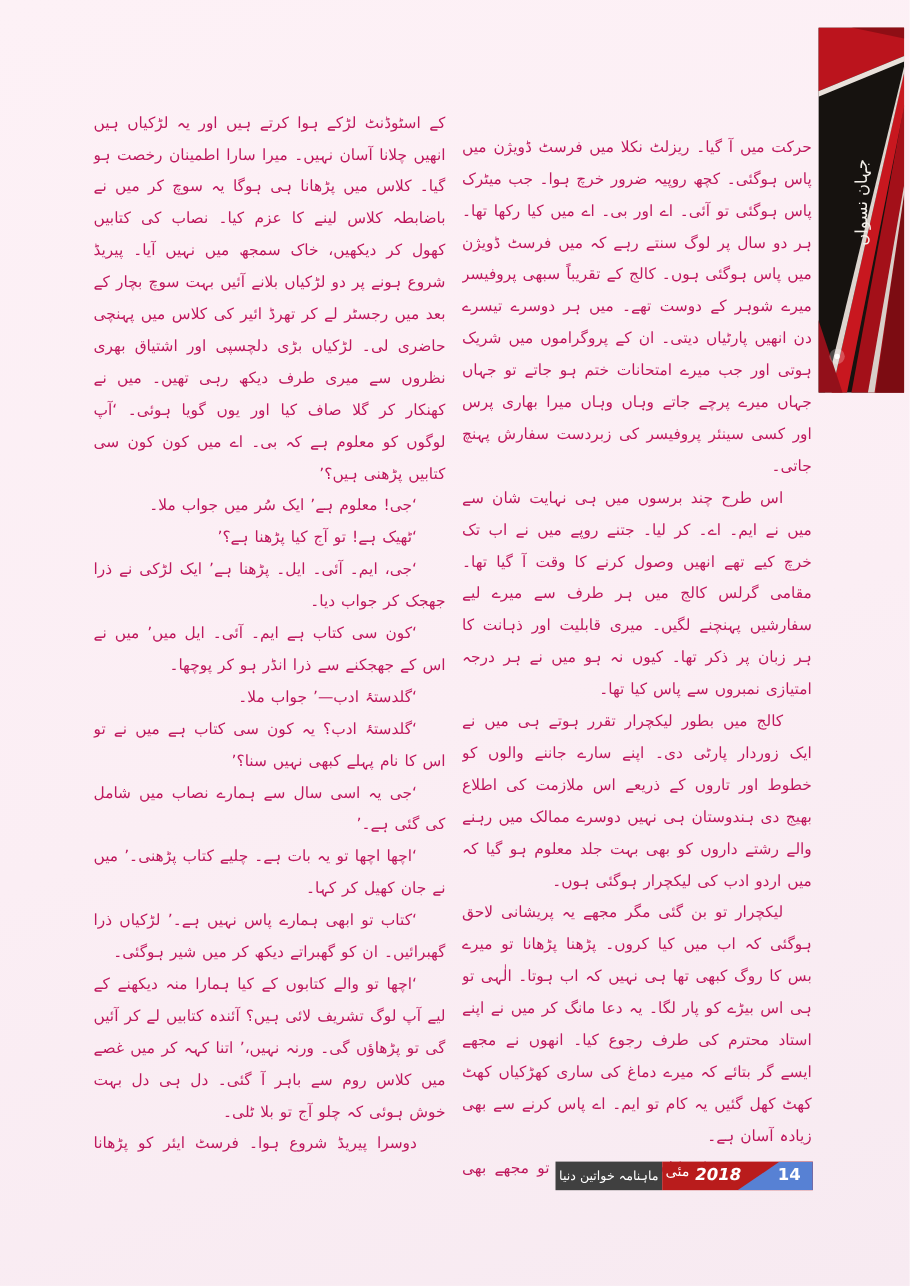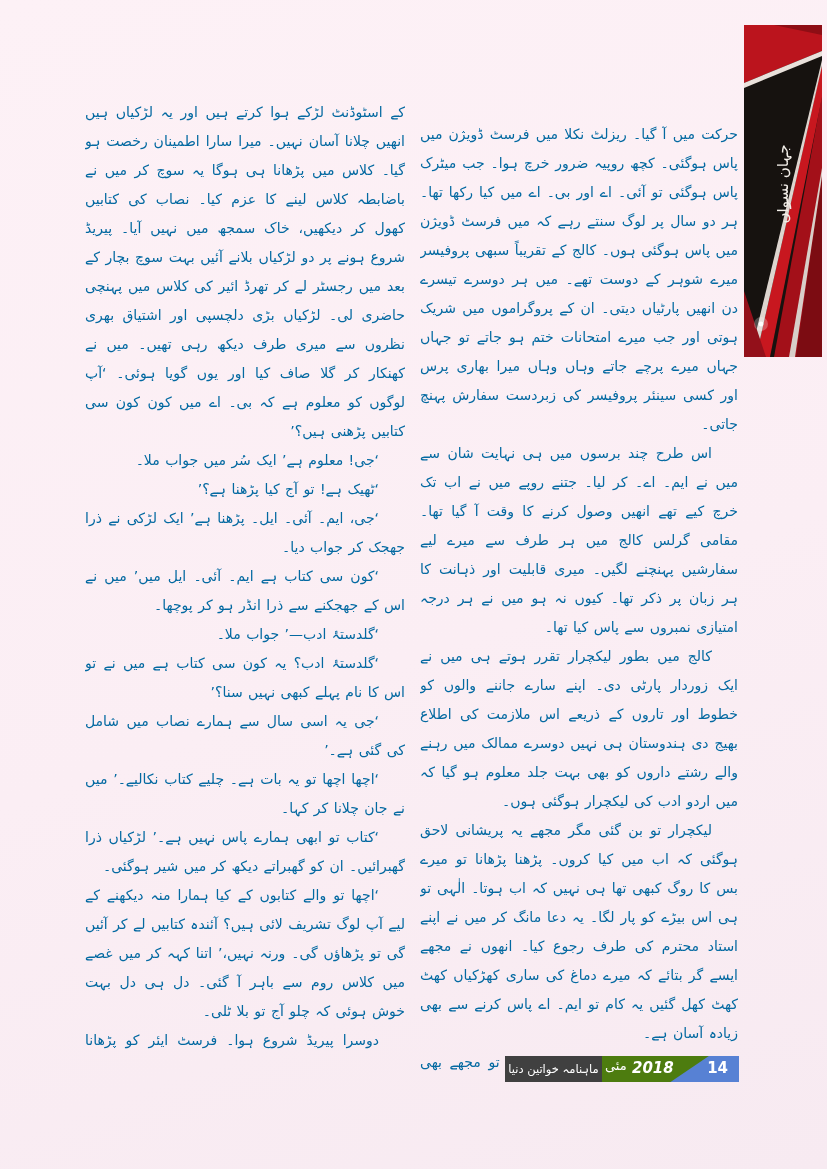--- a/index.html
+++ b/index.html
@@ -4,21 +4,21 @@
 <style>
   html,body{margin:0;padding:0;}
   body{
     width:827px;height:1169px;position:relative;overflow:hidden;
     background:linear-gradient(160deg,#fdf1f6 0%,#fbeef4 55%,#f7eaf1 100%);
     font-family:"DejaVu Sans",sans-serif;
   }
   
   .col{
     position:absolute;direction:rtl;text-align:justify;
-    color:#0369a1;font-size:14px;line-height:29px;word-spacing:1px;
+    color:#be185d;font-size:14px;line-height:29px;word-spacing:1px;
     overflow:hidden;
   }
   .col-right{left:420px;top:120px;width:318px;height:952px;}
   .col-left{left:85px;top:98px;width:320px;height:962px;}
   .col p{margin:0;}
   .col p.indent{text-indent:26px;}
   
   .banner{position:absolute;left:744px;top:25px;width:78px;height:332px;}
   .banner svg{display:block;}
   .banner-title{
@@ -29,21 +29,21 @@
   }
   
   .footer-bar{
     position:absolute;left:505px;top:1056px;width:234px;height:26px;
     display:flex;color:#fff;
   }
   .footer-maroon{
     width:97px;background:#404040;display:flex;align-items:center;
     justify-content:center;font-size:11.5px;direction:rtl;white-space:nowrap;
   }
-  .footer-blue{position:relative;flex:1;background:#4d7c0f;overflow:hidden;padding-left:44px;}
+  .footer-blue{position:relative;flex:1;background:#b91c1c;overflow:hidden;padding-left:44px;}
   .footer-wedge{
     position:absolute;inset:0;background:#5781d4;
     clip-path:polygon(50% 100%,78% 0,100% 0,100% 100%);
   }
   .footer-month{position:absolute;left:3px;top:2px;font-size:13px;direction:rtl;z-index:2;}
   .footer-year{position:absolute;left:30px;top:3px;font-size:15px;font-weight:bold;z-index:2;font-style:italic;}
   .footer-page{position:absolute;right:11px;top:3px;font-size:15px;font-weight:bold;z-index:2;}
 </style>
 </head>
 <body>
@@ -76,21 +76,21 @@
 
 <div class="col col-left" dir="rtl" lang="ur">
     <p>کے اسٹوڈنٹ لڑکے ہوا کرتے ہیں اور یہ لڑکیاں ہیں انھیں چلانا آسان نہیں۔ میرا سارا اطمینان رخصت ہو گیا۔ کلاس میں پڑھانا ہی ہوگا یہ سوچ کر میں نے باضابطہ کلاس لینے کا عزم کیا۔ نصاب کی کتابیں کھول کر دیکھیں، خاک سمجھ میں نہیں آیا۔ پیریڈ شروع ہونے پر دو لڑکیاں بلانے آئیں بہت سوچ بچار کے بعد میں رجسٹر لے کر تھرڈ ائیر کی کلاس میں پہنچی حاضری لی۔ لڑکیاں بڑی دلچسپی اور اشتیاق بھری نظروں سے میری طرف دیکھ رہی تھیں۔ میں نے کھنکار کر گلا صاف کیا اور یوں گویا ہوئی۔ ‘آپ لوگوں کو معلوم ہے کہ بی۔ اے میں کون کون سی کتابیں پڑھنی ہیں؟’</p>
     <p class="indent">‘جی! معلوم ہے’ ایک سُر میں جواب ملا۔</p>
     <p class="indent">‘ٹھیک ہے! تو آج کیا پڑھنا ہے؟’</p>
     <p class="indent">‘جی، ایم۔ آئی۔ ایل۔ پڑھنا ہے’ ایک لڑکی نے ذرا جھجک کر جواب دیا۔</p>
     <p class="indent">‘کون سی کتاب ہے ایم۔ آئی۔ ایل میں’ میں نے اس کے جھجکنے سے ذرا انڈر ہو کر پوچھا۔</p>
     <p class="indent">‘گلدستۂ ادب—’ جواب ملا۔</p>
     <p class="indent">‘گلدستۂ ادب؟ یہ کون سی کتاب ہے میں نے تو اس کا نام پہلے کبھی نہیں سنا؟’</p>
     <p class="indent">‘جی یہ اسی سال سے ہمارے نصاب میں شامل کی گئی ہے۔’</p>
-    <p class="indent">‘اچھا اچھا تو یہ بات ہے۔ چلیے کتاب نکالیے۔’ میں نے جان چلانا کر کہا۔</p>
+    <p class="indent">‘اچھا اچھا تو یہ بات ہے۔ چلیے کتاب پڑھنی۔’ میں نے جان کھیل کر کہا۔</p>
     <p class="indent">‘کتاب تو ابھی ہمارے پاس نہیں ہے۔’ لڑکیاں ذرا گھبرائیں۔ ان کو گھبراتے دیکھ کر میں شیر ہوگئی۔</p>
     <p class="indent">‘اچھا تو والے کتابوں کے کیا ہمارا منہ دیکھنے کے لیے آپ لوگ تشریف لائی ہیں؟ آئندہ کتابیں لے کر آئیں گی تو پڑھاؤں گی۔ ورنہ نہیں،’ اتنا کہہ کر میں غصے میں کلاس روم سے باہر آ گئی۔ دل ہی دل بہت خوش ہوئی کہ چلو آج تو بلا ٹلی۔</p>
     <p class="indent">دوسرا پیریڈ شروع ہوا۔ فرسٹ ایئر کو پڑھانا تھا۔ کلاس میں پہنچی لڑکیاں تعظیم کے لیے کھڑی ہوگئیں۔ میں نے نہایت شان سے ہاتھ اٹھا کر انھیں بیٹھنے کا اشارہ کیا۔ حاضری ہوئی لڑکیاں گڑبڑا گڑبڑا کر جواب دیتی رہیں۔ انھیں مرعوب دیکھ کر میری ڈھارس بندھ گئی۔</p>
   </div>
 
 <div class="footer-bar">
   <div class="footer-maroon">
     <span>ماہنامہ خواتین دنیا</span>
   </div>
   <div class="footer-blue">

